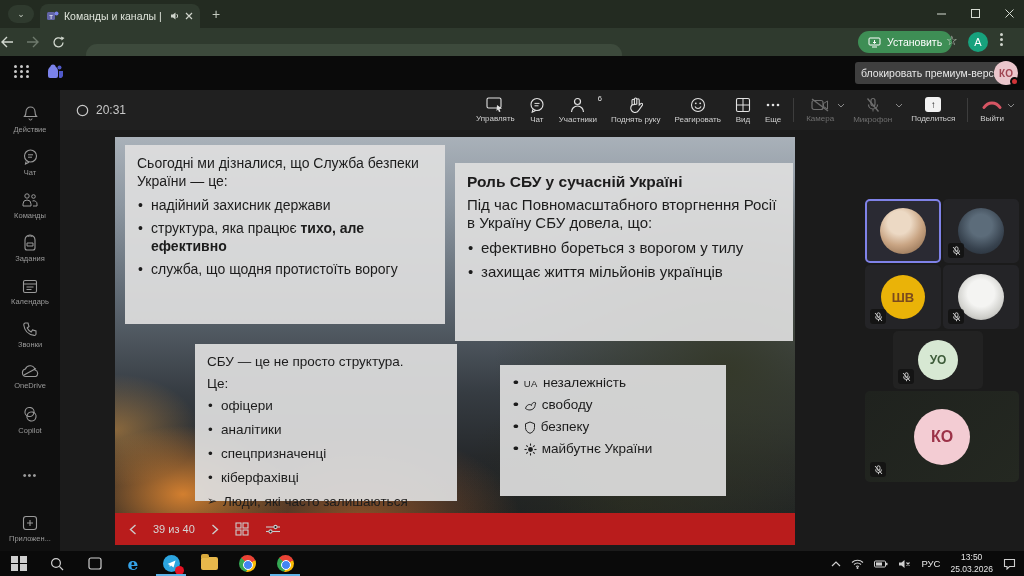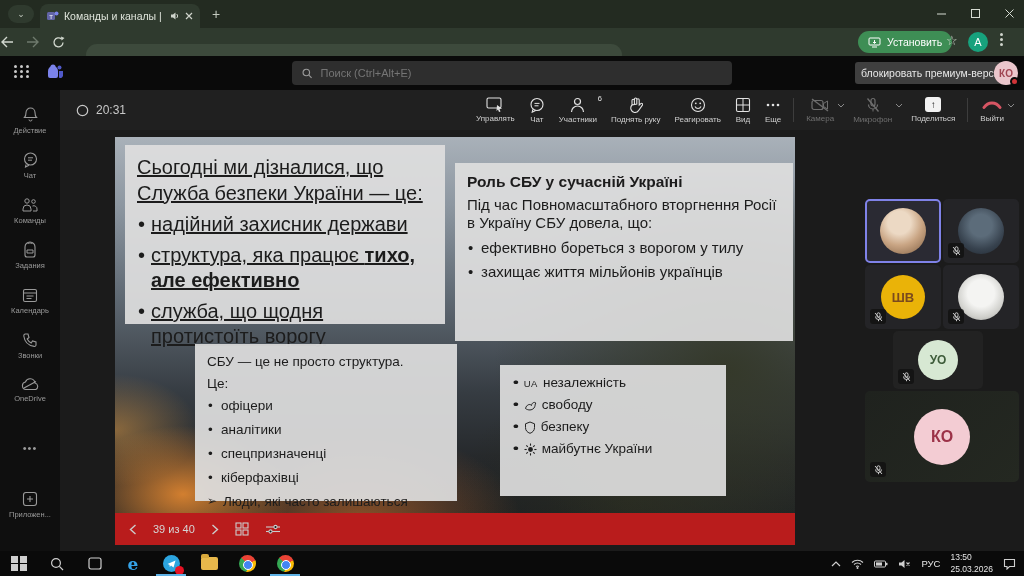--- a/index.html
+++ b/index.html
@@ -65,21 +65,21 @@
       radial-gradient(220px 160px at 76% 96%, rgba(40,42,32,.9), rgba(40,42,32,0) 80%),
       linear-gradient(180deg,#a9b1b9 0%, #8d97a1 18%, #606a74 42%, #363c42 68%, #26292c 85%, #1d2023 100%);
   }
   .sbox { position:absolute; background:rgba(222,222,222,.93); color:#1c1c1c; padding:10px 12px; }
   .sbox p { margin-bottom:6px; }
   .sbox ul { list-style:none; }
   .sbox li { position:relative; padding-left:14px; margin-bottom:6px; line-height:1.25; }
   .sbox li::before { content:"\2022"; position:absolute; left:1px; }
   .sbox li.arrow { padding-left:16px; }
   .sbox li.arrow::before { content:"\27A2"; left:0; font-size:0.9em; }
-  .box1 { left:10px; top:8px; width:320px; height:179px; font-size:20px; line-height:1.28;text-decoration:underline; }
+  .box1 { left:10px; top:8px; width:320px; height:179px; font-size:14px; line-height:1.28; }
   .box2 { left:340px; top:26px; width:338px; height:178px; font-size:15px; line-height:1.22; }
   .box2 .ttl { font-weight:bold; font-size:15.5px; margin-bottom:4px; }
   .box3 { left:80px; top:207px; width:262px; height:157px; font-size:13.5px; }
   .box3 p { margin-bottom:7px; }
   .box3 li { margin-bottom:7px; }
   .box4 { left:385px; top:228px; width:226px; height:131px; font-size:13.5px; }
   .box4 .ttl { font-weight:bold; font-size:14px; line-height:1.2; margin-bottom:6px; }
   .box4 li { padding-left:13px; margin-bottom:5px; display:flex; align-items:center; gap:5px; }
   .v-ic { flex:none; display:inline-flex; align-items:center; }
   .v-ua { font-size:9.5px; letter-spacing:.5px; color:#222; }
@@ -109,21 +109,21 @@
   .tb-cell.active::after { content:""; position:absolute; left:4px; right:4px; bottom:0; height:2px; background:#5fb2e6; }
   .edge-e { color:#35a3e8; font-size:17px; font-weight:bold; font-family:"DejaVu Serif",serif; }
   .tg-circle { width:17px; height:17px; border-radius:50%; background:#2ca5e0; position:relative; display:flex; align-items:center; justify-content:center; }
   .tg-badge { position:absolute; right:-4px; bottom:-3px; width:9px; height:9px; border-radius:50%; background:#e81123; }
   .folder { width:17px; height:13px; background:#e8b84b; border-radius:2px; position:relative; }
   .folder::before { content:""; position:absolute; left:0; top:-3px; width:8px; height:4px; background:#d8a83b; border-radius:2px 2px 0 0; }
   .chrome { width:17px; height:17px; border-radius:50%; background:conic-gradient(from -50deg, #ea4335 0 33%, #fbbc05 33% 66%, #34a853 66% 100%); position:relative; }
   .chrome::after { content:""; position:absolute; left:4.5px; top:4.5px; width:8px; height:8px; border-radius:50%; background:#4285f4; border:1.5px solid #fff; }
   .tray { margin-left:auto; display:flex; align-items:center; gap:10px; padding-right:8px; color:#e6e6e6; }
   .tray .lang { font-size:9.5px; }
-  .clock { text-align:left; font-size:8.5px; line-height:1.3; }
+  .clock { text-align:center; font-size:8.5px; line-height:1.3; }
   .winlogo { display:grid; grid-template-columns:7px 7px; grid-gap:1.5px; }
   .winlogo i { width:7px; height:7px; background:#cfcfcf; }
   svg { display:block; }
 </style>
 </head>
 <body>
 
 <div class="screen">
 
   <div class="tabstrip">
@@ -227,27 +227,20 @@
         <i></i>
       </div>
     <span class="tm-logo">
       <svg width="18" height="16" viewBox="0 0 18 16">
           <circle cx="7" cy="4" r="2.6" fill="#7b83eb"></circle>
           <circle cx="13.5" cy="4.5" r="2" fill="#5059c9"></circle>
           <path d="M2 8 a5 5 0 0 1 10 0 v5 a2 2 0 0 1 -2 2 H4 a2 2 0 0 1 -2 -2 Z" fill="#7b83eb"></path>
           <path d="M13 8 h4 v4.5 a2.5 2.5 0 0 1 -4 2 Z" fill="#5059c9"></path>
         </svg>
     </span>
-    <div class="tm-search">
-      <svg width="11" height="11" viewBox="0 0 11 11">
-          <circle cx="4.5" cy="4.5" r="3.4" fill="none" stroke="#9a9a9a" stroke-width="1.2"></circle>
-          <line x1="7.2" y1="7.2" x2="10" y2="10" stroke="#9a9a9a" stroke-width="1.2"></line>
-        </svg>
-      <input placeholder="Поиск (Ctrl+Alt+E)" style="">
-    </div>
     <div class="premium">блокировать премиум-версию</div>
     <div class="ko-avatar">
       <span>КО</span>
       <span class="ko-dot"></span>
     </div>
   </div>
 
   <div class="sidebar">
     <div class="sb-item">
       <svg width="17" height="17" viewBox="0 0 17 17">
@@ -296,20 +289,27 @@
           <path d="M3 2 L6 2 L7 5.5 L5.2 7 a9 9 0 0 0 4 4 L10.5 9 L14 10 L14 13 a1.5 1.5 0 0 1 -1.8 1.4 C6 13.5 2.5 9.5 1.8 4 A1.8 1.8 0 0 1 3 2 Z" fill="none" stroke="#9a9a9a" stroke-width="1.1"></path>
         </svg>
       <span class="lbl">Звонки</span>
     </div>
     <div class="sb-item">
       <svg width="19" height="13" viewBox="0 0 19 13">
           <path d="M5 11.5 a3.8 3.8 0 0 1 -.6-7.5 A5 5 0 0 1 14 5 a3.5 3.5 0 0 1 .8 6.5 Z" fill="none" stroke="#9a9a9a" stroke-width="1.1"></path>
           <line x1="3" y1="10" x2="15" y2="3.5" stroke="#9a9a9a" stroke-width="1.1"></line>
         </svg>
       <span class="lbl">OneDrive</span>
+    </div>
+    <div class="sb-item">
+      <svg width="17" height="17" viewBox="0 0 17 17">
+          <rect x="3" y="1.5" width="9" height="9" rx="4.2" fill="none" stroke="#9a9a9a" stroke-width="1.1" transform="rotate(12 7.5 6)"></rect>
+          <rect x="5" y="6" width="9" height="9" rx="4.2" fill="none" stroke="#9a9a9a" stroke-width="1.1" transform="rotate(12 9.5 10.5)"></rect>
+        </svg>
+      <span class="lbl">Copilot</span>
     </div>
     <div class="sb-gap"></div>
     <div class="sb-item">
       <span class="lbl" style="font-size:11px; letter-spacing:1px;">•••</span>
     </div>
     <div class="sb-gap"></div>
     <div class="sb-item">
       <svg width="16" height="16" viewBox="0 0 16 16">
           <rect x="1.5" y="1.5" width="13" height="13" rx="2.5" fill="none" stroke="#9a9a9a" stroke-width="1.1"></rect>
           <path d="M8 5 V11 M5 8 H11" stroke="#9a9a9a" stroke-width="1.1"></path>

